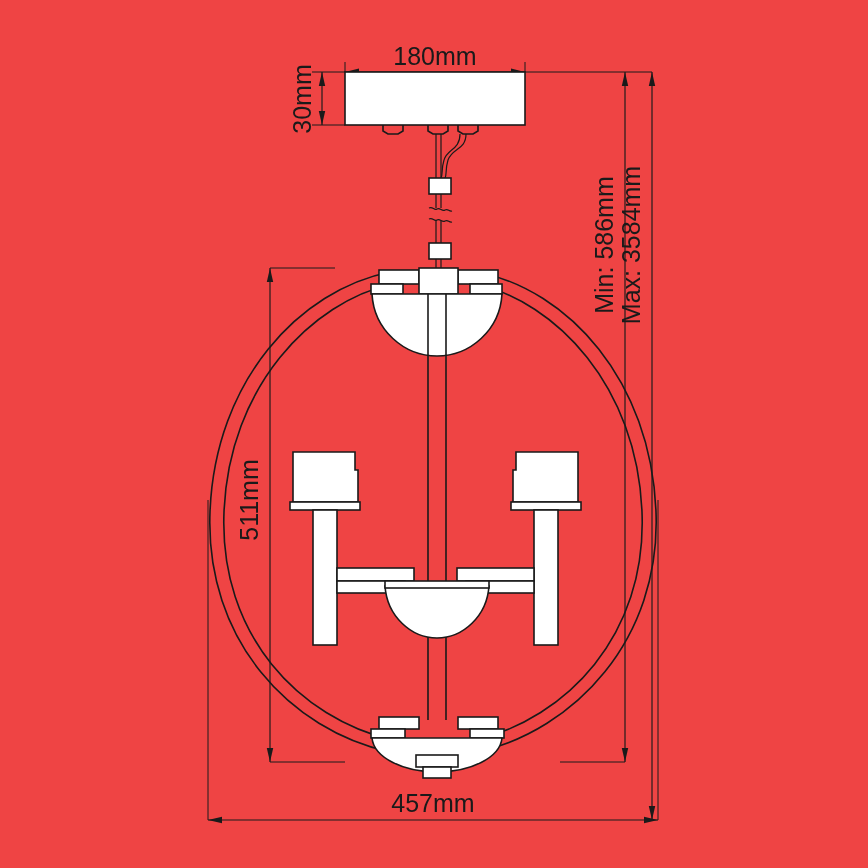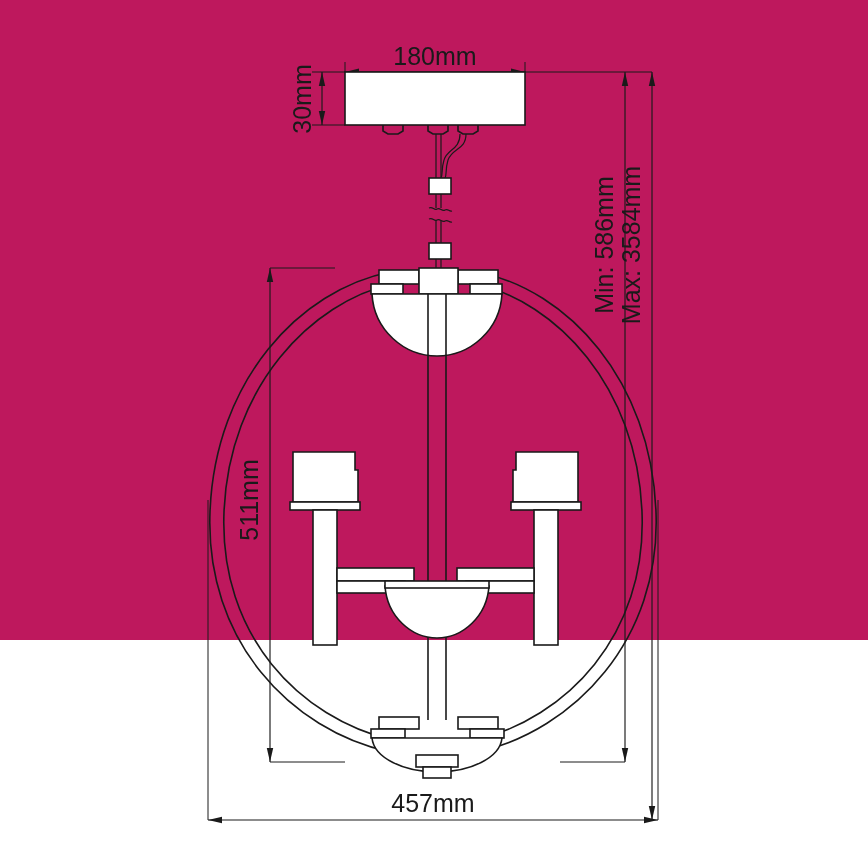--- a/index.html
+++ b/index.html
@@ -9,22 +9,22 @@
   }
   body {
     width: 868px;
     height: 868px;
     font-family: "Liberation Sans", sans-serif;
     overflow: hidden;
   }
   #drawing-root {
     position: relative;
     width: 868px;
-    height: 640px;
-    background: #be185d;
+    height: 868px;
+    background: #ef4444;
   }
   svg#technical-drawing {
     display: block;
     width: 868px;
     height: 868px;
   }
   .fixture-line {
     fill: none;
     stroke: #1a1a1a;
     stroke-width: 1.6;

